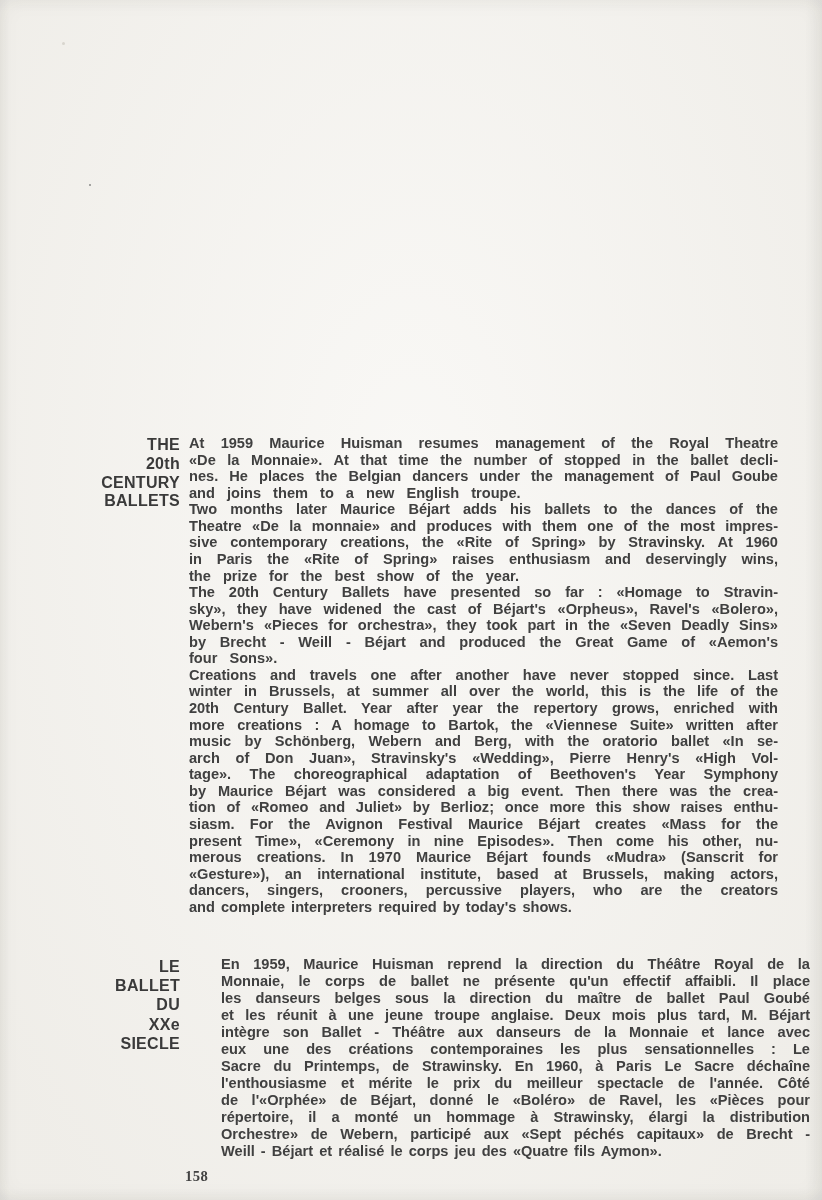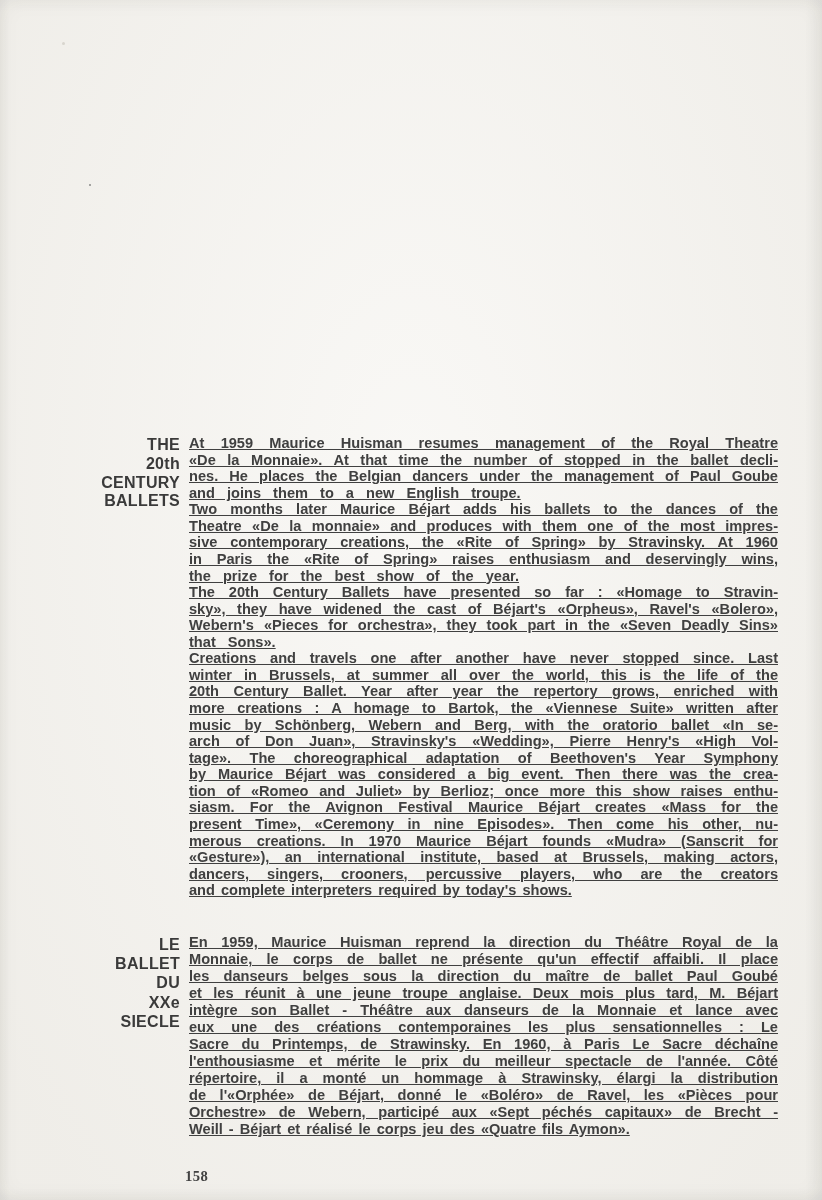--- a/index.html
+++ b/index.html
@@ -17,39 +17,38 @@
     color:#3e3e3e;
   }
   .speck{position:absolute;border-radius:50%;}
   .speck.s1{left:62px;top:42px;width:3px;height:3px;background:#d8d5ce;}
   .speck.s2{left:89px;top:184px;width:2px;height:2px;background:#8a8a88;}
   .section{
     position:absolute;left:90px;width:688px;
     display:flex;align-items:flex-start;
   }
   .section.en{top:435px;}
-  .section.fr{top:934px;}
+  .section.fr{top:956px;gap:32px;}
   .heading{
     width:90px;flex:0 0 90px;
     text-align:right;
     font-weight:700;
     font-size:16px;
     letter-spacing:0.3px;
     color:#3a3a3a;
     padding-top:1px;
   }
   .en .heading .hline{line-height:18.8px;}
   .fr .heading .hline{line-height:19.2px;}
   .body{
     width:589px;flex:0 0 589px;
     margin-left:9px;
     font-weight:700;
     font-size:14.6px;
     color:#404040;
-    text-decoration:underline;
   }
   .en .body .bline{line-height:16.57px;}
   .fr .body .bline{line-height:17.0px;}
   .bline{word-spacing:2px;}
   .bline.justify{text-align:justify;text-align-last:justify;}
   .bline.loose{word-spacing:8px;}
   .page-number{
     position:absolute;left:185px;top:1168px;
     font-size:14.6px;font-weight:700;color:#424242;
     letter-spacing:0.5px;
@@ -76,21 +75,22 @@
         <div class="bline justify">nes. He places the Belgian dancers under the management of Paul Goube</div>
         <div class="bline loose">and joins them to a new English troupe.</div>
         <div class="bline justify">Two months later Maurice Béjart adds his ballets to the dances of the</div>
         <div class="bline justify">Theatre «De la monnaie» and produces with them one of the most impres-</div>
         <div class="bline justify">sive contemporary creations, the «Rite of Spring» by Stravinsky. At 1960</div>
         <div class="bline justify">in Paris the «Rite of Spring» raises enthusiasm and deservingly wins,</div>
         <div class="bline loose">the prize for the best show of the year.</div>
         <div class="bline justify">The 20th Century Ballets have presented so far : «Homage to Stravin-</div>
         <div class="bline justify">sky», they have widened the cast of Béjart's «Orpheus», Ravel's «Bolero»,</div>
         <div class="bline justify">Webern's «Pieces for orchestra», they took part in the «Seven Deadly Sins»</div>
-        <div class="bline loose">that Sons».</div>
+        <div class="bline justify">by Brecht - Weill - Béjart and produced the Great Game of «Aemon's</div>
+        <div class="bline loose">four Sons».</div>
         <div class="bline justify">Creations and travels one after another have never stopped since. Last</div>
         <div class="bline justify">winter in Brussels, at summer all over the world, this is the life of the</div>
         <div class="bline justify">20th Century Ballet. Year after year the repertory grows, enriched with</div>
         <div class="bline justify">more creations : A homage to Bartok, the «Viennese Suite» written after</div>
         <div class="bline justify">music by Schönberg, Webern and Berg, with the oratorio ballet «In se-</div>
         <div class="bline justify">arch of Don Juan», Stravinsky's «Wedding», Pierre Henry's «High Vol-</div>
         <div class="bline justify">tage». The choreographical adaptation of Beethoven's Year Symphony</div>
         <div class="bline justify">by Maurice Béjart was considered a big event. Then there was the crea-</div>
         <div class="bline justify">tion of «Romeo and Juliet» by Berlioz; once more this show raises enthu-</div>
         <div class="bline justify">siasm. For the Avignon Festival Maurice Béjart creates «Mass for the</div>
@@ -112,21 +112,21 @@
       </div>
     <div class="body">
         <div class="bline justify">En 1959, Maurice Huisman reprend la direction du Théâtre Royal de la</div>
         <div class="bline justify">Monnaie, le corps de ballet ne présente qu'un effectif affaibli. Il place</div>
         <div class="bline justify">les danseurs belges sous la direction du maître de ballet Paul Goubé</div>
         <div class="bline justify">et les réunit à une jeune troupe anglaise. Deux mois plus tard, M. Béjart</div>
         <div class="bline justify">intègre son Ballet - Théâtre aux danseurs de la Monnaie et lance avec</div>
         <div class="bline justify">eux une des créations contemporaines les plus sensationnelles : Le</div>
         <div class="bline justify">Sacre du Printemps, de Strawinsky. En 1960, à Paris Le Sacre déchaîne</div>
         <div class="bline justify">l'enthousiasme et mérite le prix du meilleur spectacle de l'année. Côté</div>
+        <div class="bline justify">de l'«Orphée» de Béjart, donné le «Boléro» de Ravel, les «Pièces pour</div>
         <div class="bline justify">répertoire, il a monté un hommage à Strawinsky, élargi la distribution</div>
-        <div class="bline justify">de l'«Orphée» de Béjart, donné le «Boléro» de Ravel, les «Pièces pour</div>
         <div class="bline justify">Orchestre» de Webern, participé aux «Sept péchés capitaux» de Brecht -</div>
         <div class="bline">Weill - Béjart et réalisé le corps jeu des «Quatre fils Aymon».</div>
       </div>
   </section>
 
   <div class="page-number">158</div>
 </div>
 
 </body></html>

